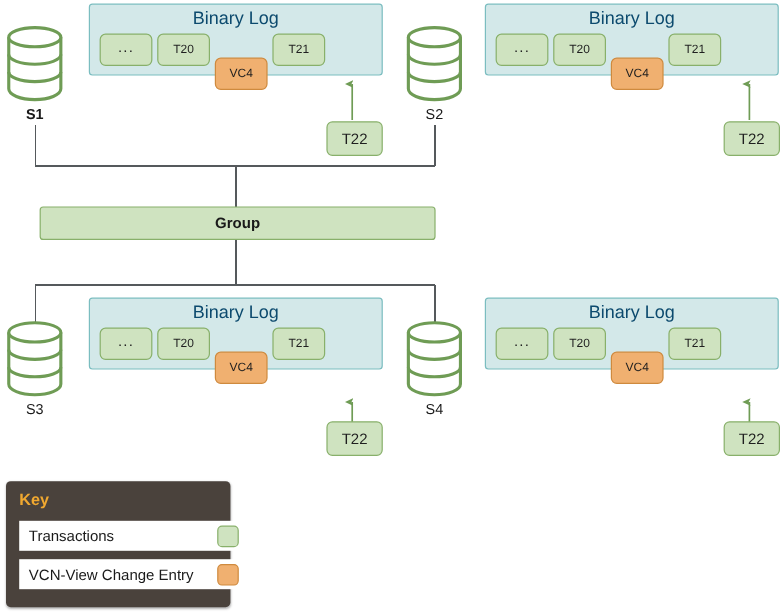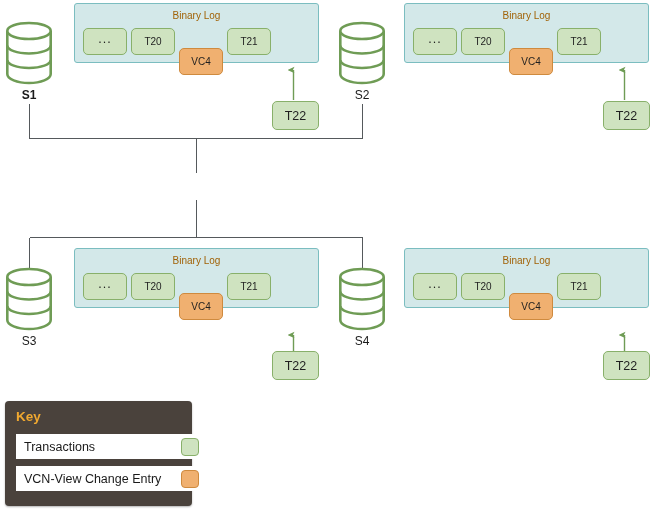--- a/index.html
+++ b/index.html
@@ -30,22 +30,22 @@
     border: 1px solid #7bbdc0;
     border-radius: 3px;
     box-sizing: border-box;
   }
   .binlog-title {
     position: absolute;
     left: 0;
     right: 0;
     top: 4px;
     text-align: center;
-    font-size: 10px;
-    color: #a16207;
+    font-size: 15px;
+    color: #0c4a6e;
     line-height: 16px;
   }
   .binlog-entries {
     position: absolute;
     left: 8px;
     top: 24px;
     display: flex;
     gap: 4px;
   }
   .entry {
@@ -241,20 +241,21 @@
     <div class="binlog-title">Binary Log</div>
     <div class="binlog-entries">
       <div class="entry txn ellipsis">...</div>
       <div class="entry txn">T20</div>
       <div class="entry vcn">VC4</div>
       <div class="entry txn">T21</div>
     </div>
   </div>
   <div class="pending" style="left:603px; top:101px;">T22</div>
 
+  <div class="group-bar" style="left:33px; top:172px; width:330px; height:28px;">Group</div>
 
   <div class="binlog" style="left:74px; top:248px; width:245px; height:60px;">
     <div class="binlog-title">Binary Log</div>
     <div class="binlog-entries">
       <div class="entry txn ellipsis">...</div>
       <div class="entry txn">T20</div>
       <div class="entry vcn">VC4</div>
       <div class="entry txn">T21</div>
     </div>
   </div>

